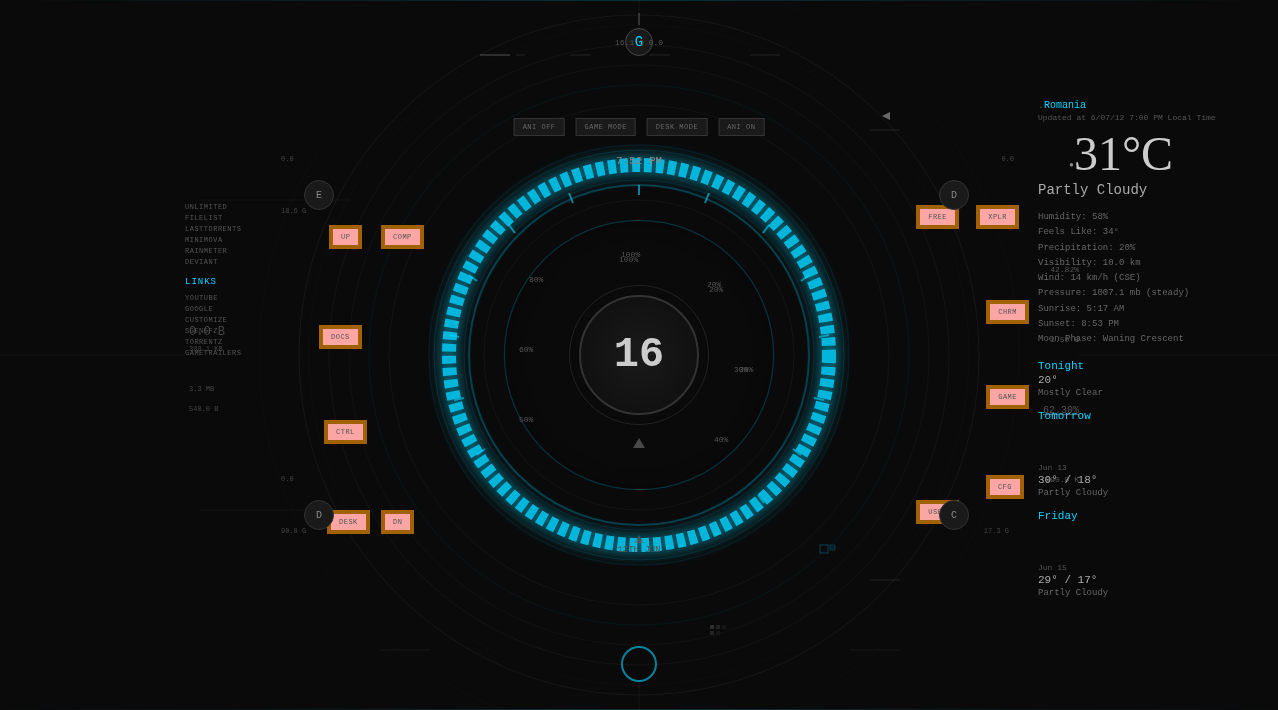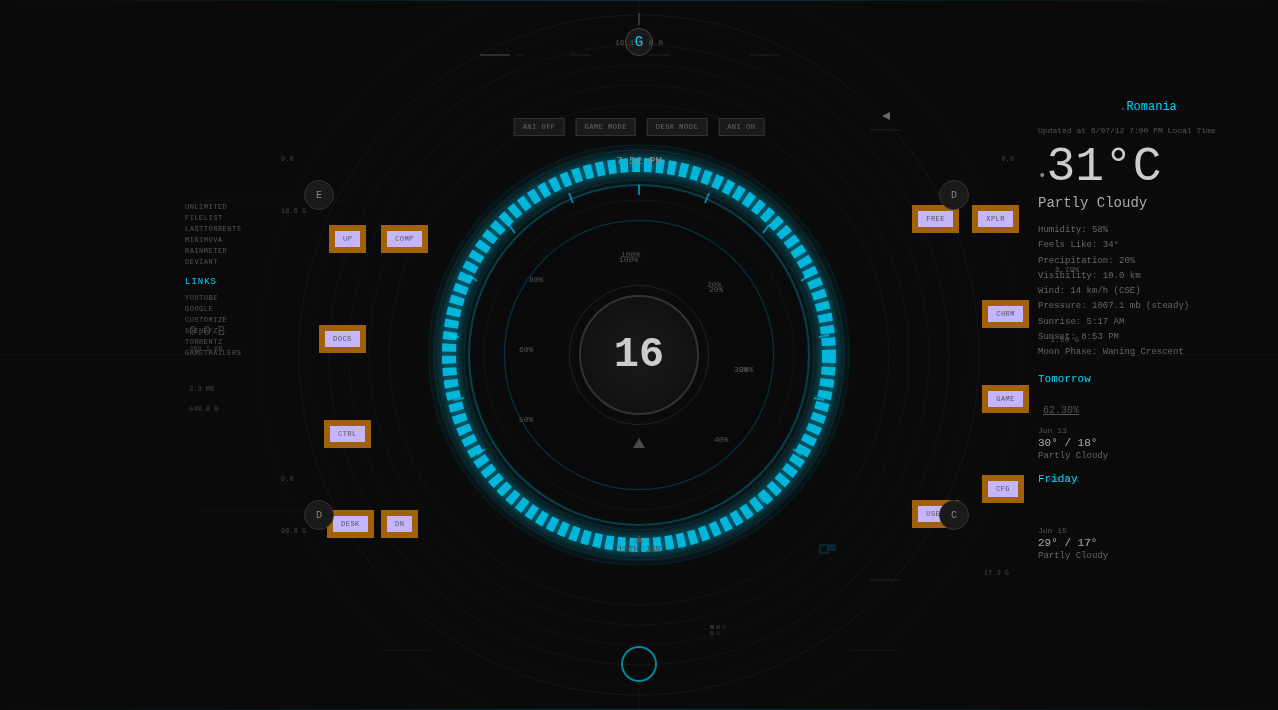--- a/index.html
+++ b/index.html
@@ -143,38 +143,38 @@
 
     
     .right-panel {
       position: absolute;
       right: 20px;
       top: 100px;
       width: 220px;
     }
 
     .weather-location {
-      font-size: 12px;
+      font-size: 10px;
       color: #00d4ff;
-      margin-bottom: 12px;
-      text-align: center;
+      margin-bottom: 2px;
     }
 
     .weather-updated {
       font-size: 8px;
       color: #555;
       margin-bottom: 8px;
     }
 
     .weather-temp {
       font-size: 48px;
       color: #ccc;
-      font-family: Liberation Mono, monospace;
+      font-family: Liberation Serif, serif;
       line-height: 1;
       margin-bottom: 4px;
+      margin-left: 31px;
     }
 
     .weather-desc {
       font-size: 14px;
       color: #aaa;
       margin-bottom: 12px;
     }
 
     .weather-detail {
       font-size: 9px;
@@ -223,22 +223,22 @@
       align-items: center;
       justify-content: center;
       font-size: 10px;
       color: #888;
       z-index: 15;
     }
 
     
     .ring-module {
       position: absolute;
-      background: #c4b5fd;
-      border: 6px solid #a16207;
+      background: #fca5a5;
+      border: 4px solid #a16207;
       padding: 4px 8px;
       font-size: 7px;
       color: #555;
       text-transform: uppercase;
       letter-spacing: 0.5px;
       white-space: nowrap;
       cursor: pointer;
       z-index: 15;
     }
 
@@ -448,23 +448,23 @@
 
 <div class="corner-indicator" style="position:absolute;top:calc(50% + 145px);left:calc(50% - 335px);">
   <span>D</span>
 </div>
 <div style="position:absolute;top:calc(50% + 120px);left:calc(50% - 358px);font-size:7px;color:#444;">0.0</div>
 <div style="position:absolute;top:calc(50% + 172px);left:calc(50% - 358px);font-size:7px;color:#444;">90.8 G</div>
 
 <div class="corner-indicator" style="position:absolute;top:calc(50% + 145px);right:calc(50% - 330px);">
   <span>C</span>
 </div>
-<div style="position:absolute;top:calc(50% + 172px);right:calc(50% - 370px);font-size:7px;color:#444;margin-top:42px;">17.3 G</div>
-
-<div style="position:absolute;top:calc(50% - 90px);right:calc(50% - 440px);font-size:8px;color:#555;">8.79%</div>
+<div style="position:absolute;top:calc(50% + 172px);right:calc(50% - 370px);font-size:7px;color:#444;">17.3 G</div>
+
+<div style="position:absolute;top:calc(50% - 90px);right:calc(50% - 440px);font-size:8px;color:#555;">42.82%</div>
 <div style="position:absolute;top:calc(50% - 20px);right:calc(50% - 440px);font-size:8px;color:#555;">1.50 G</div>
 <div style="position:absolute;top:calc(50% + 50px);right:calc(50% - 440px);font-size:10px;color:#555;text-decoration:underline;">62.30%</div>
 <div style="position:absolute;top:calc(50% + 120px);right:calc(50% - 440px);font-size:8px;color:#555;">990.0 K</div>
 
 <div style="position:absolute;top:calc(50% - 30px);left:calc(50% - 450px);font-size:12px;color:#444;">0.0 B</div>
 <div style="position:absolute;top:calc(50% - 10px);left:calc(50% - 450px);font-size:7px;color:#444;">308.1 KB</div>
 <div style="position:absolute;top:calc(50% + 30px);left:calc(50% - 450px);font-size:7px;color:#444;">3.3 MB</div>
 <div style="position:absolute;top:calc(50% + 50px);left:calc(50% - 450px);font-size:7px;color:#444;">540.0 B</div>
 
 <div class="left-panel" style="position:absolute;left:185px;top:280px;">
@@ -497,20 +497,25 @@
     <div>Feels Like: 34°</div>
     <div>Precipitation: 20%</div>
     <div>Visibility: 10.0 km</div>
     <div>Wind: 14 km/h (CSE)</div>
     <div>Pressure: 1007.1 mb (steady)</div>
     <div>Sunrise: 5:17 AM</div>
     <div>Sunset: 8:53 PM</div>
     <div>Moon Phase: Waning Crescent</div>
   </div>
 
+  <div class="forecast-section">
+    <div class="forecast-title">Tonight</div>
+    <div class="forecast-temp">20°</div>
+    <div class="forecast-desc">Mostly Clear</div>
+  </div>
 
   <div class="forecast-section">
     <div class="forecast-title">Tomorrow</div>
     <div class="forecast-sub">Jun 13</div>
     <div class="forecast-temp">30° / 18°</div>
     <div class="forecast-desc">Partly Cloudy</div>
   </div>
 
   <div class="forecast-section">
     <div class="forecast-title">Friday</div>

